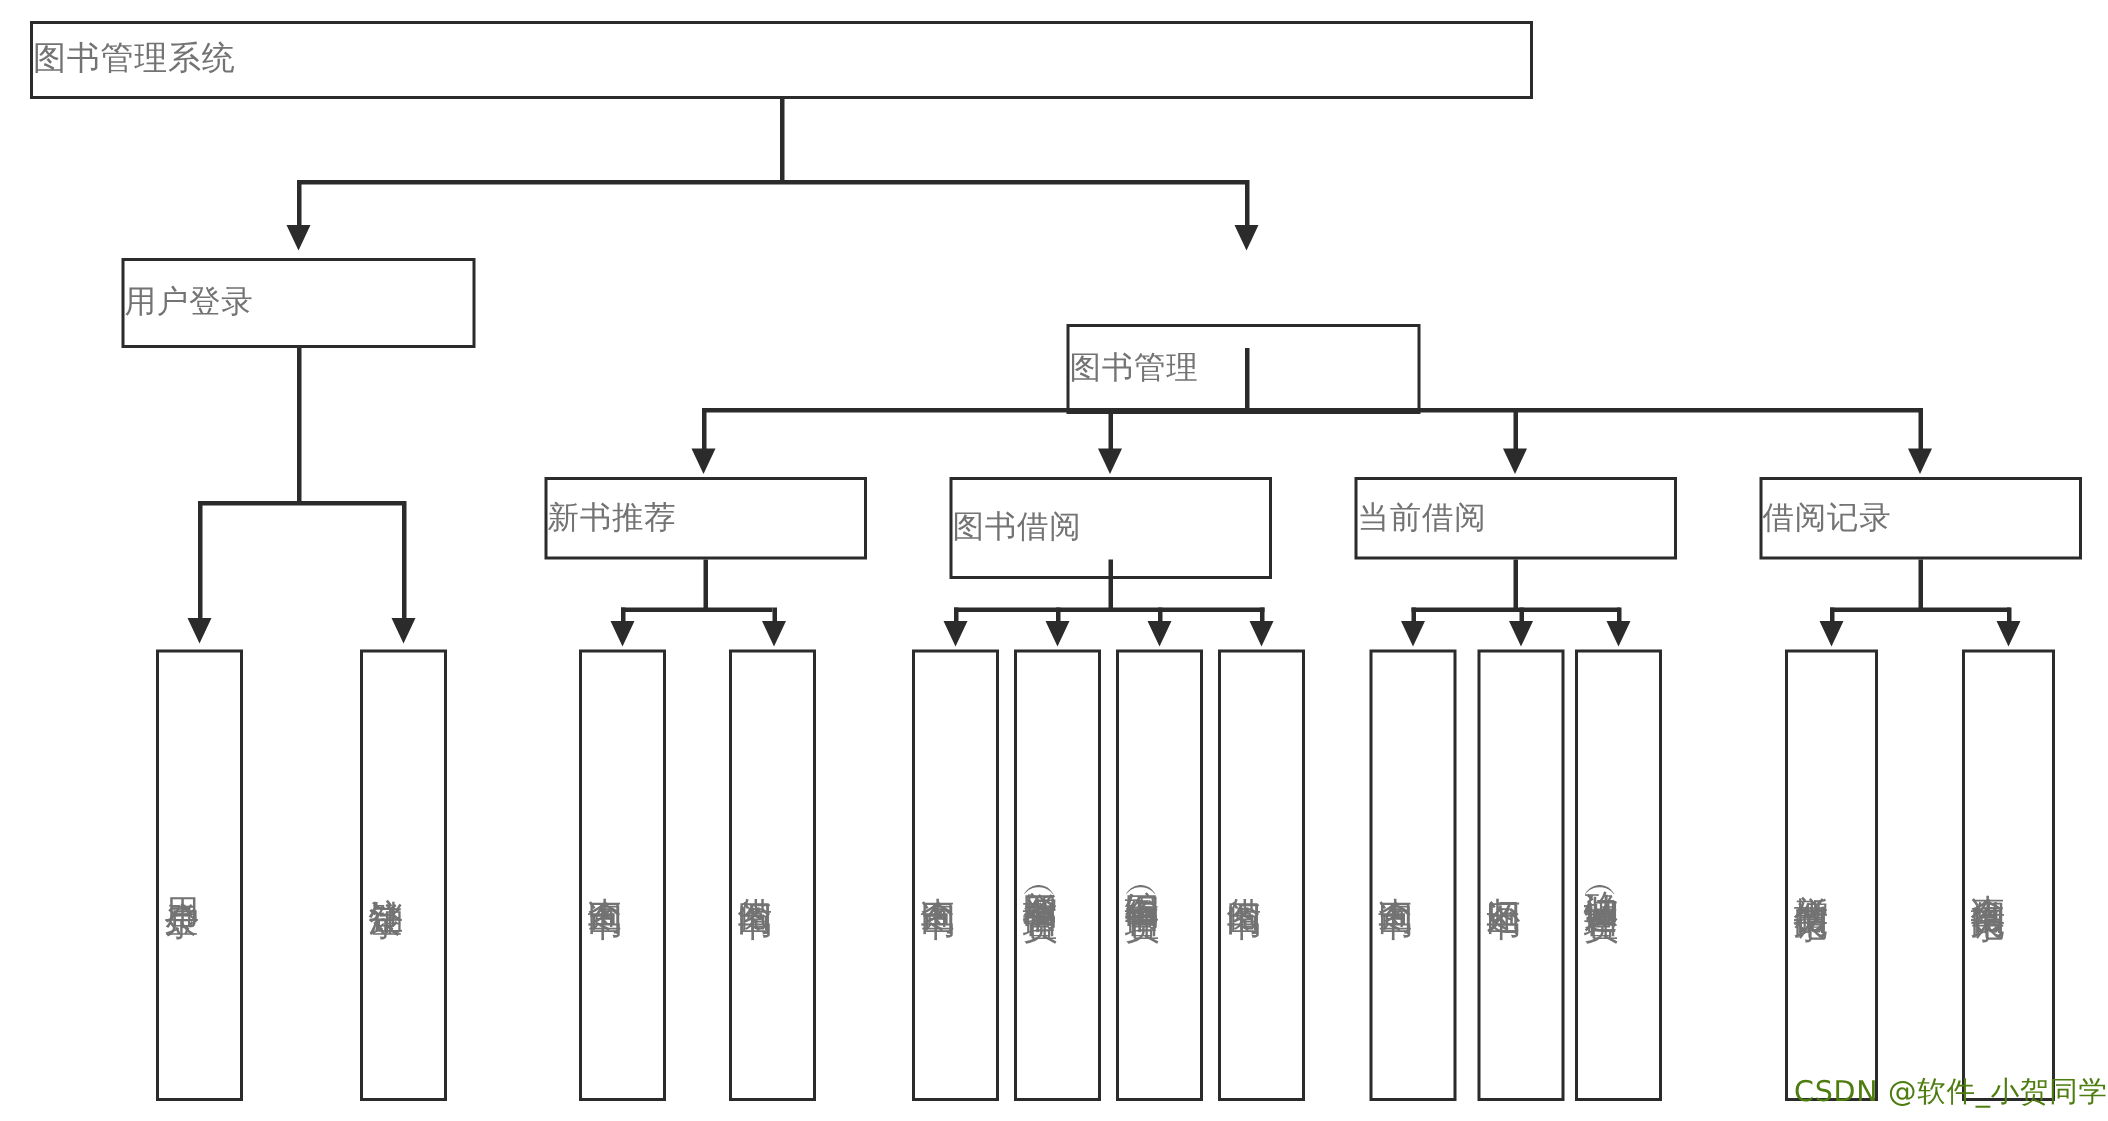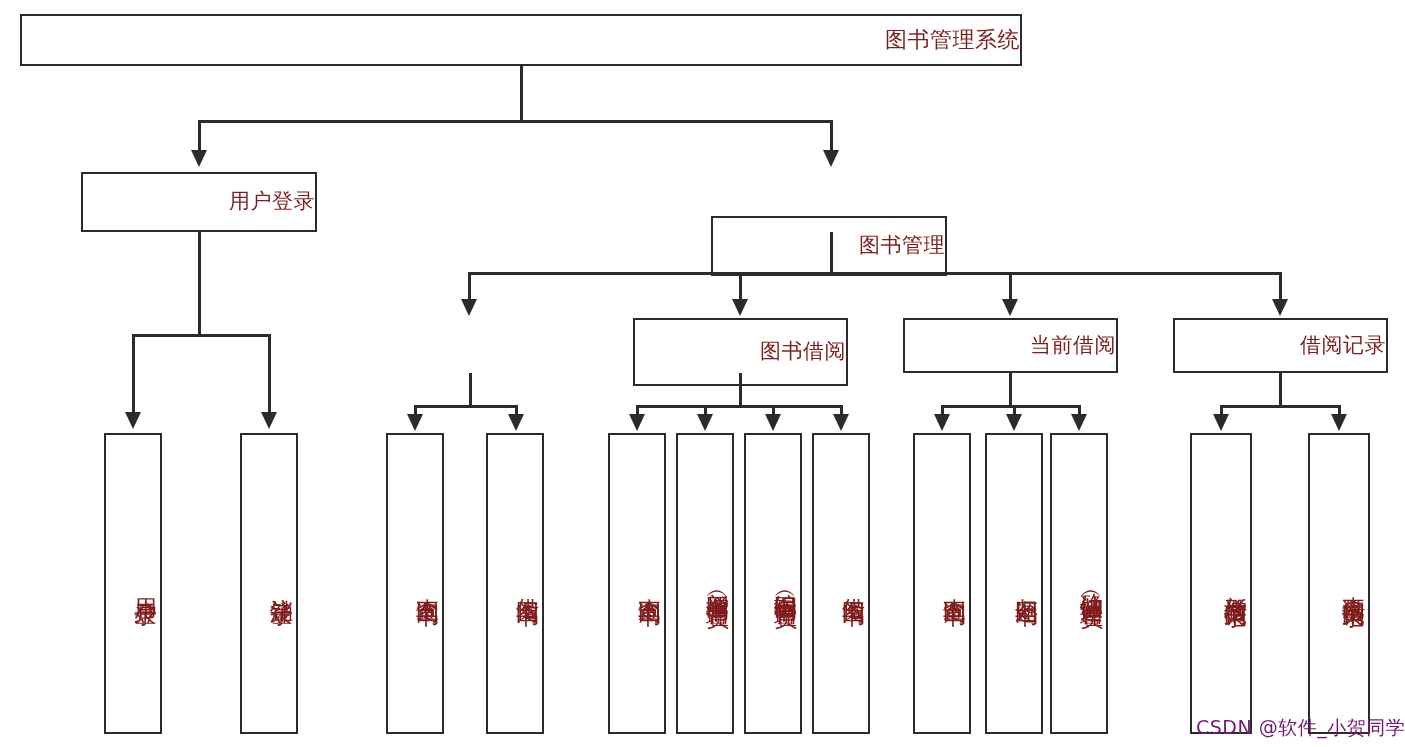--- a/index.html
+++ b/index.html
@@ -18,22 +18,22 @@
     background: #ffffff;
     overflow: hidden;
   }
   .node {
     position: absolute;
     box-sizing: border-box;
     background: #ffffff;
     border: 2.5px solid #2b2b2b;
     display: flex;
     align-items: center;
-    justify-content: flex-end;
-    color: #7f1d1d;
+    justify-content: flex-start;
+    color: #737373;
   }
   .node-label {
     display: block;
     text-align: center;
     line-height: 1.22;
     letter-spacing: 0.5px;
     white-space: nowrap;
   }
   
   .node.horiz .node-label {
@@ -65,21 +65,21 @@
   .arrow {
     position: absolute;
     width: 0;
     height: 0;
     border-left: 8px solid transparent;
     border-right: 8px solid transparent;
     border-top: 17px solid #2b2b2b;
   }
   .watermark {
     position: absolute;
-    color: #701a75;
+    color: #4d7c0f;
     font-size: 19px;
     letter-spacing: 0.5px;
     white-space: nowrap;
     user-select: none;
   }
 </style>
 </head>
 <body>
 
 <div id="canvas">
@@ -113,20 +113,23 @@
   <div class="ln h" style="left:468px; top:272px; width:814px;"></div>
   <div class="ln v" style="left:468px; top:272px; height:29px;"></div>
   <div class="arrow" style="left:461px; top:299px;"></div>
   <div class="ln v" style="left:739px; top:272px; height:29px;"></div>
   <div class="arrow" style="left:732px; top:299px;"></div>
   <div class="ln v" style="left:1009px; top:272px; height:29px;"></div>
   <div class="arrow" style="left:1002px; top:299px;"></div>
   <div class="ln v" style="left:1279px; top:272px; height:29px;"></div>
   <div class="arrow" style="left:1272px; top:299px;"></div>
 
+  <div class="node horiz" style="left:363px; top:318px; width:215px; height:55px;">
+    <span class="node-label">新书推荐</span>
+  </div>
   <div class="node horiz" style="left:633px; top:318px; width:215px; height:68px;">
     <span class="node-label">图书借阅</span>
   </div>
   <div class="node horiz" style="left:1173px; top:318px; width:215px; height:55px;">
     <span class="node-label">借阅记录</span>
   </div>
   <div class="node horiz" style="left:903px; top:318px; width:215px; height:55px;">
     <span class="node-label">当前借阅</span>
   </div>
 

